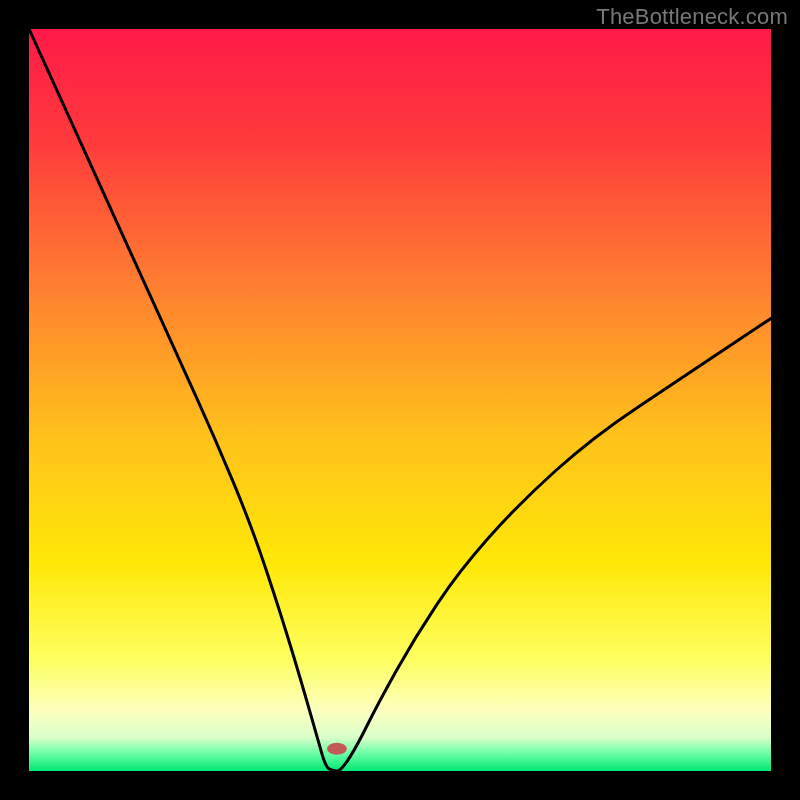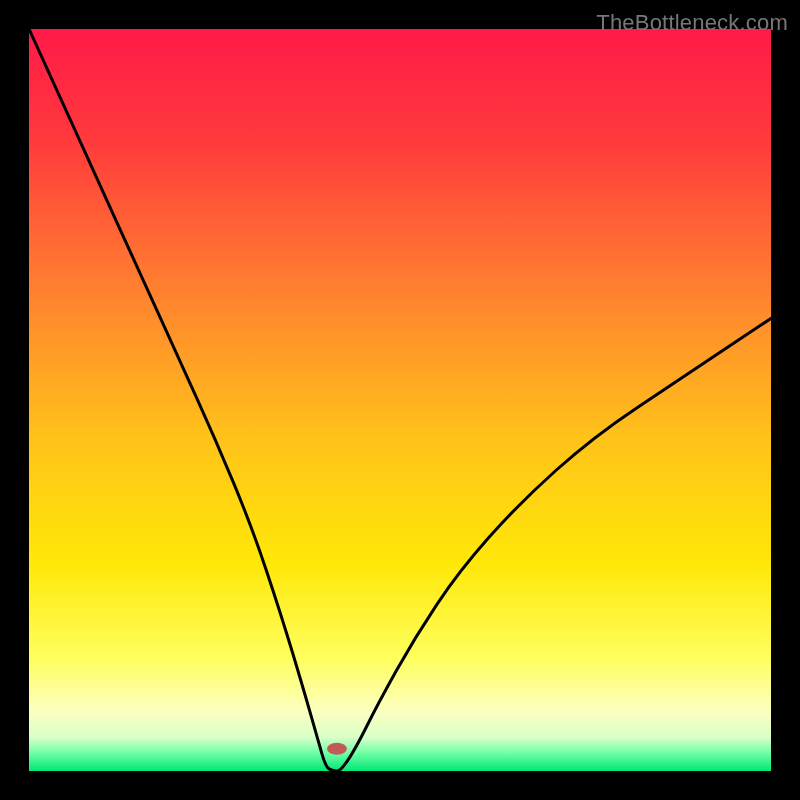--- a/index.html
+++ b/index.html
@@ -12,21 +12,21 @@
     font-family: Arial, Helvetica, sans-serif;
   }
   .frame {
     position: relative;
     width: 800px;
     height: 800px;
     background: #000;
   }
   .watermark {
     position: absolute;
-    top: 10px;
+    top: 4px;
     right: 12px;
     color: #777;
     font-size: 22px;
     font-weight: 500;
     letter-spacing: 0.2px;
     z-index: 10;
   }
   .plot {
     position: absolute;
     left: 29px;

